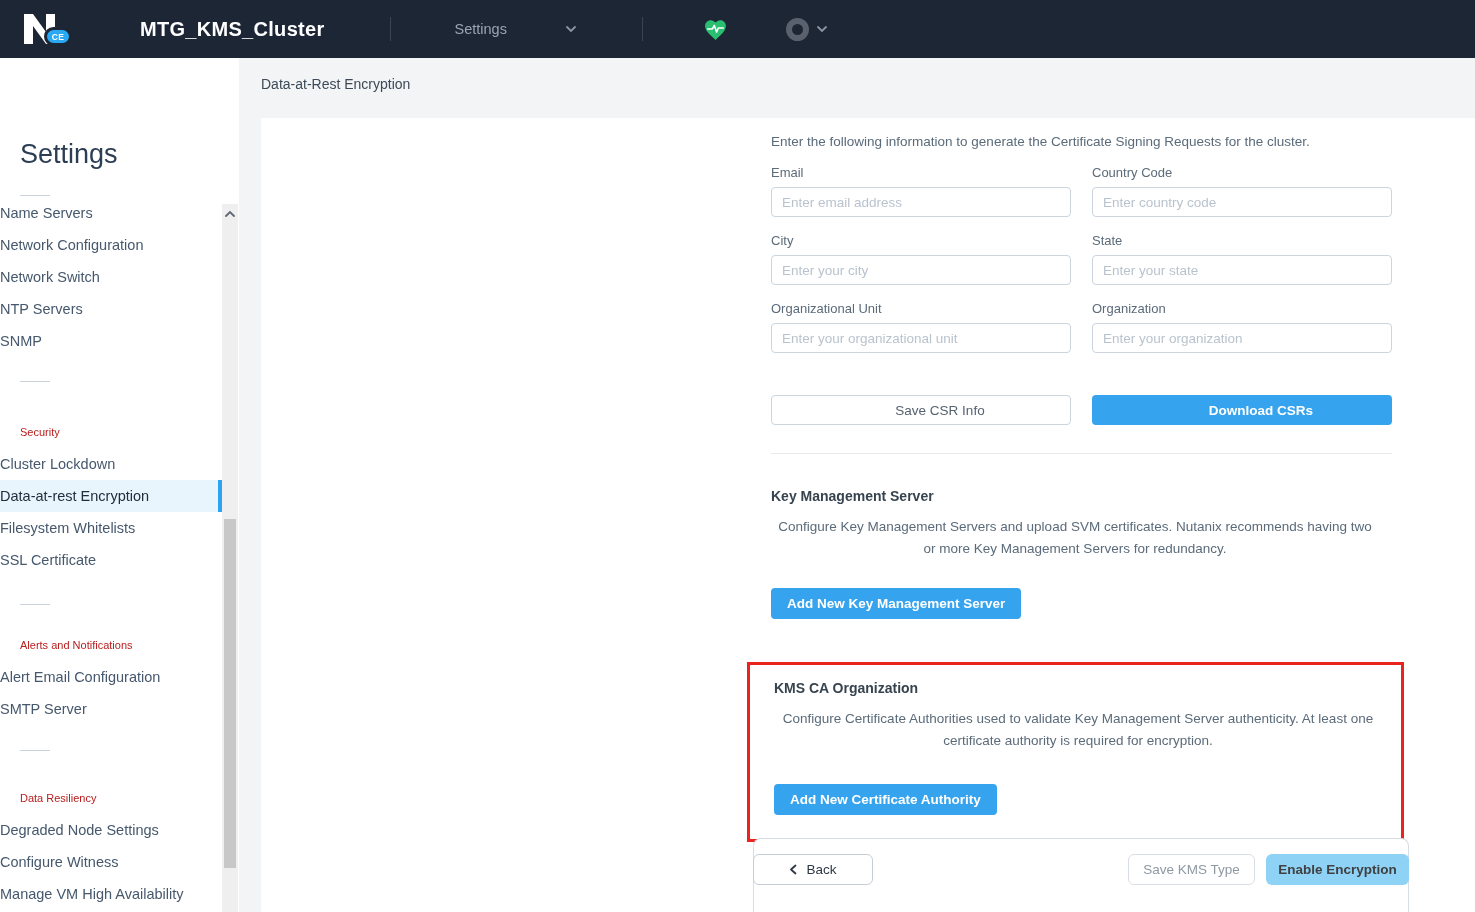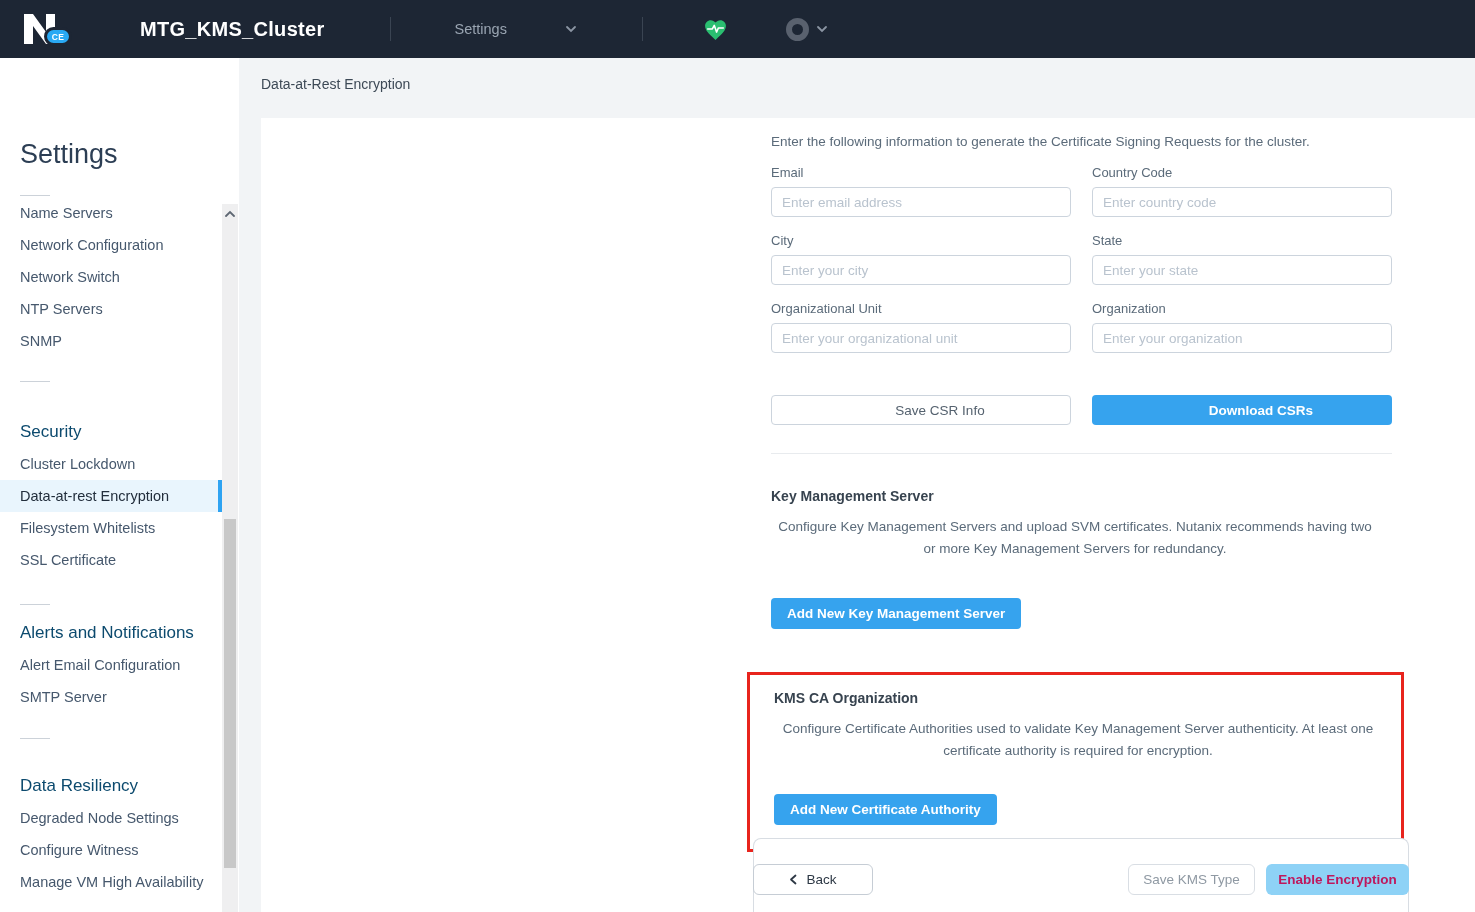--- a/index.html
+++ b/index.html
@@ -37,26 +37,26 @@
     background:#ffffff; z-index:10;
   }
   .sidebar-inner { width:222px; padding-top:80px; }
   .sb-title { margin:0 0 0 20px; font-size:27px; font-weight:400; color:#2c3e54; line-height:32px; }
   .sb-divider { width:30px; height:1px; background:#ccd2d9; margin-left:20px; }
   .sb-divider.d1 { margin-top:25px; }
   .sb-divider.d2 { margin-top:24px; }
   .sb-divider.d3 { margin-top:28px; }
   .sb-divider.d4 { margin-top:25px; }
   .sb-group1 { margin-top:1px; }
-  .sb-label { height:32px; line-height:32px; padding-left:20px; font-size:17px; color:#0c4a6e; }
+  .sb-label { height:32px; line-height:32px; padding-left:20px; font-size:11px; color:#b91c1c; }
   .sb-label.l1 { margin-top:34px; }
-  .sb-label.l2 { margin-top:12px; }
+  .sb-label.l2 { margin-top:24px; }
   .sb-label.l3 { margin-top:31px; }
   .sb-item {
-    position:relative; height:32px; line-height:32px; padding-left:20px;
+    position:relative; height:32px; line-height:32px; 
     font-size:14.5px; color:#46586d; cursor:pointer; white-space:nowrap;
   }
   .sb-item.selected { background:#e9f5fd; color:#222e3c; }
   .sb-item.selected::after {
     content:""; position:absolute; right:0; top:0; bottom:0; width:4px; background:#2ea3f2;
   }
   .sb-scrollbar {
     position:absolute; top:146px; right:1px; bottom:0; width:16px; background:#efeff0;
   }
   .sb-scroll-up { position:absolute; top:4px; left:3px; }
@@ -97,37 +97,37 @@
     margin:43px -12px 0 -24px; border:3px solid #e8241d;
     padding:15px 12px 24px 24px;
   }
   .highlight .sec-heading { margin-top:0; }
 
   .footer-bar {
     position:absolute; left:753px; top:838px; width:656px; height:75px;
     background:#fff; border:1px solid #d8dde3; border-bottom:none;
     border-radius:8px 8px 0 0; z-index:20;
     display:flex; justify-content:space-between; align-items:flex-start;
-    padding-top:25px;
+    padding-top:15px;
   }
   .back-btn {
     margin-left:-1px; width:120px; height:31px; background:#fff;
     border:1px solid #c6cdd5; border-radius:6px; color:#2d3845;
     font-size:13.5px; display:flex; align-items:center; justify-content:center;
     gap:9px; cursor:pointer; font-family:"Liberation Sans", sans-serif;
   }
   .footer-right { display:flex; gap:11px; margin-right:-1px; }
   .save-kms-btn {
     width:127px; height:31px; background:#fff; border:1px solid #d9dee4;
     border-radius:6px; color:#8f99a3; font-size:13.5px; cursor:default;
     font-family:"Liberation Sans", sans-serif;
   }
   .enable-btn {
     width:143px; height:31px; background:#8ed2f6; border:none;
-    border-radius:6px; color:#be185d; font-size:13.5px; font-weight:600;
+    border-radius:6px; color:#404040; font-size:13.5px; font-weight:600;
     cursor:default; font-family:"Liberation Sans", sans-serif;
   }
 </style>
 </head>
 <body>
 
 <div class="topbar">
   <div class="logo-wrap">
     <svg class="n-letter" width="40" height="36" viewBox="0 0 40 36">
       <path d="M4 33 V3 h9 l13 18 V3 h9 v30 h-9 L13 15 v18 z" fill="#ffffff"></path>
@@ -234,21 +234,21 @@
 
     <div class="btn-row">
       <button class="btn btn-white">Save CSR Info</button>
       <button class="btn btn-blue">Download CSRs</button>
     </div>
 
     <div class="hr"></div>
 
     <div class="sec-heading">Key Management Server</div>
     <div class="sec-para">Configure Key Management Servers and upload SVM certificates. Nutanix recommends having two or more Key Management Servers for redundancy.</div>
-    <button class="btn btn-blue btn-inline" style="margin-top:38px;">Add New Key Management Server</button>
+    <button class="btn btn-blue btn-inline" style="margin-top:28px;">Add New Key Management Server</button>
 
     <div class="highlight">
       <div class="sec-heading">KMS CA Organization</div>
       <div class="sec-para">Configure Certificate Authorities used to validate Key Management Server authenticity. At least one certificate authority is required for encryption.</div>
       <button class="btn btn-blue btn-inline" style="margin-top:32px;">Add New Certificate Authority</button>
     </div>
 
   </div>
 </div>
 

